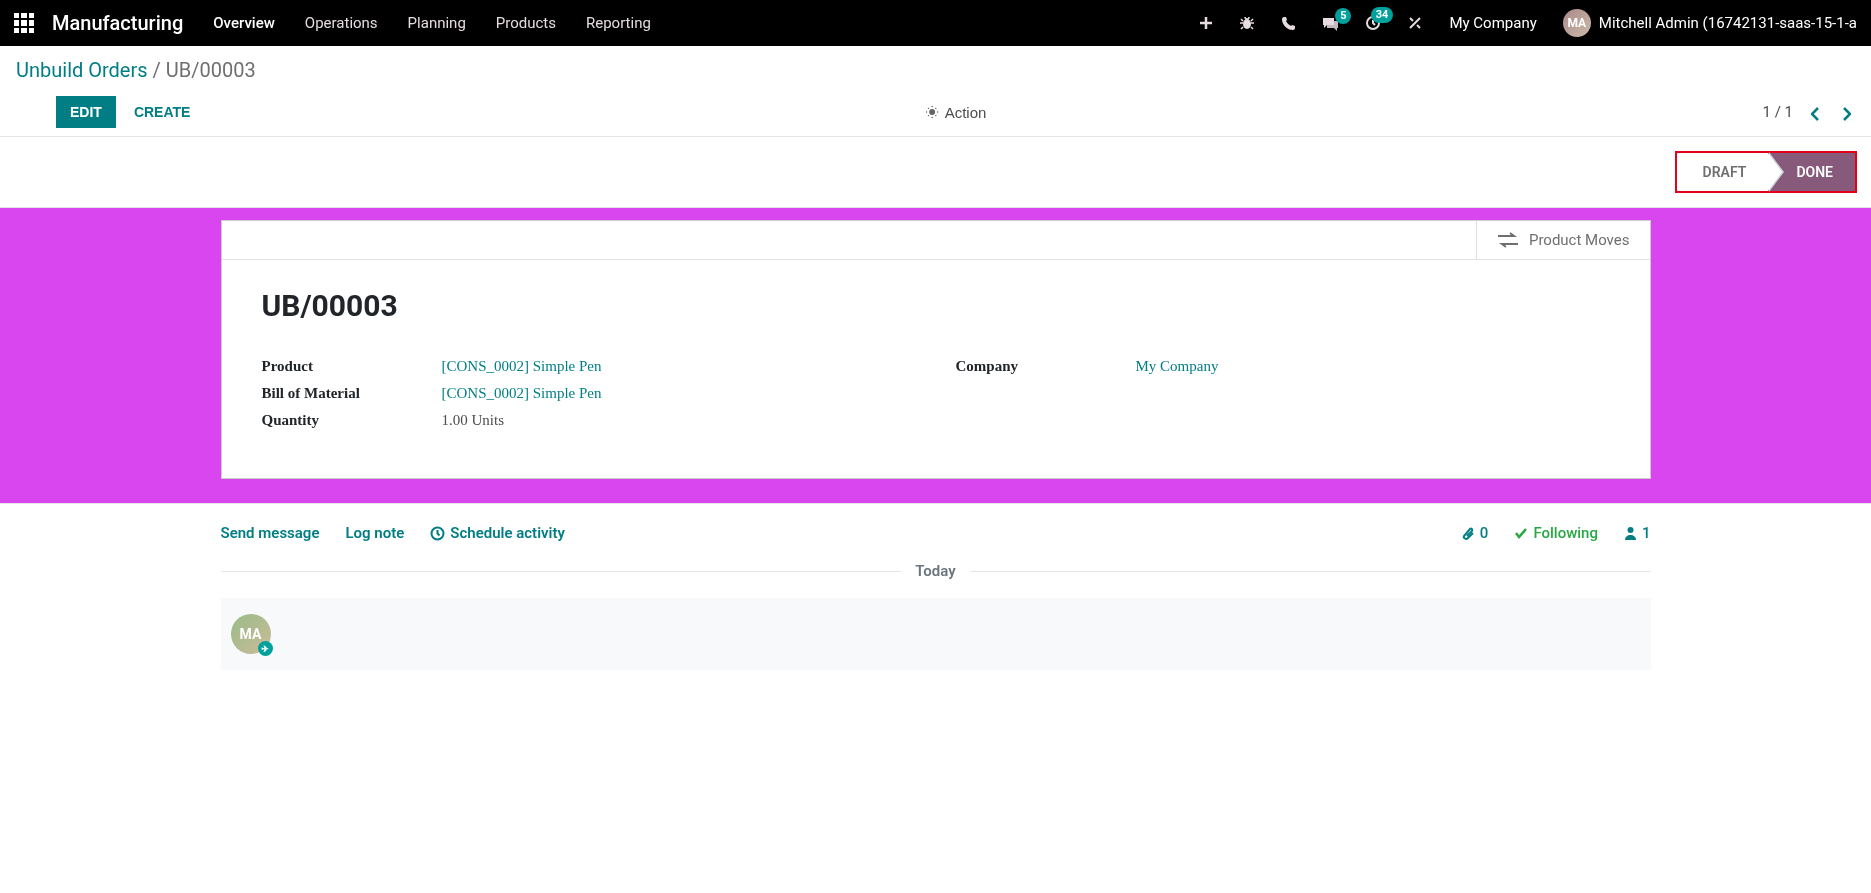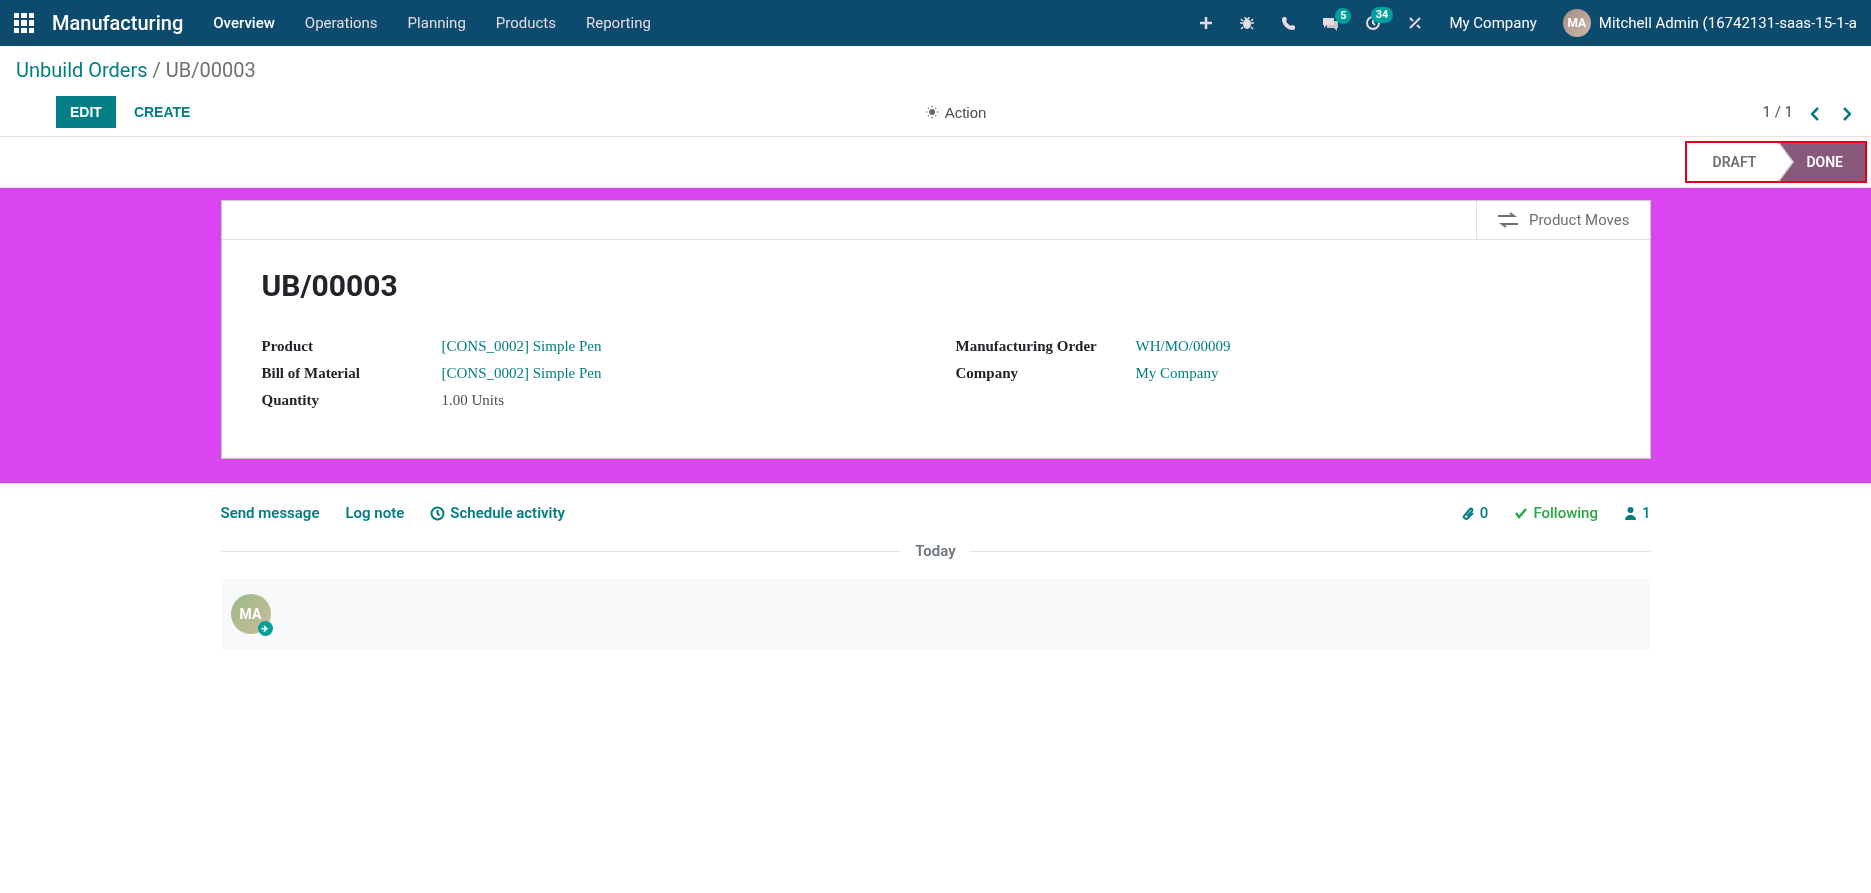--- a/index.html
+++ b/index.html
@@ -1,19 +1,19 @@
 <!DOCTYPE html>
 <html><head>
 <meta charset="utf-8">
 <style>
 * { box-sizing: border-box; margin: 0; padding: 0; }
 body { font-family: -apple-system, BlinkMacSystemFont, "Segoe UI", Roboto, "Helvetica Neue", Arial, sans-serif; font-size: 14px; color: #4c4c4c; background: #fff; }
 
 
-.navbar { background: #0c4a6e; color: #fff; height: 46px; display: flex; align-items: center; padding: 0 14px; overflow: hidden; white-space: nowrap; }
+.navbar { background: #000000; color: #fff; height: 46px; display: flex; align-items: center; padding: 0 14px; overflow: hidden; white-space: nowrap; }
 .navbar .apps-icon { width: 20px; height: 20px; display: grid; grid-template-columns: repeat(3,1fr); grid-template-rows: repeat(3,1fr); gap: 2px; margin-right: 18px; cursor: pointer; }
 .navbar .apps-icon span { background: #fff; }
 .navbar .brand { font-size: 20px; font-weight: 500; margin-right: 30px; }
 .navbar .nav-menu { display: flex; gap: 30px; font-size: 15px; }
 .navbar .nav-menu .item { cursor: pointer; color: #e7dbe2; }
 .navbar .nav-menu .item.active { color: #fff; font-weight: 500; }
 .navbar .spacer { flex: 1; }
 .navbar .sysicons { display: flex; align-items: center; gap: 26px; margin-right: 26px; }
 .navbar .sysicons .sysicon { position: relative; cursor: pointer; color: #e7dbe2; display:flex; align-items:center; }
 .navbar .sysicons .badge { position: absolute; top: -8px; right: -12px; background: #00a09d; color: #fff; border-radius: 9px; font-size: 11px; font-weight: 700; padding: 1px 5px; line-height: 14px; }
@@ -28,21 +28,21 @@
 .breadcrumb .root { color: #017e84; cursor: pointer; }
 .toolbar { display: flex; align-items: center; height: 40px; position:relative;margin-left:40px; }
 .toolbar .btn-edit { background: #017e84; color: #fff; border: none; padding: 8px 14px; font-size: 14px; font-weight: 600; cursor: pointer; }
 .toolbar .btn-create { color: #017e84; background: none; border: none; padding: 8px 14px; font-size: 14px; font-weight: 600; cursor: pointer; margin-left: 4px; }
 .toolbar .action-wrap { position:absolute; left:50%; transform:translateX(-50%); }
 .toolbar .btn-action { color: #4c4c4c; background: none; border: none; font-size: 15px; cursor: pointer; display:flex; align-items:center; gap:6px; }
 .toolbar .pager { margin-left: auto; display: flex; align-items: center; gap: 14px; color: #4c4c4c; font-size: 15px; }
 .toolbar .pager .arrow { color: #017e84; cursor: pointer; font-size: 18px; padding: 0 4px; }
 
 
-.statusbar-wrap { border-top: 1px solid #e5e5e5; border-bottom: 1px solid #dee2e6; background:#fff; margin-top:4px; display:flex; justify-content:flex-end; padding:4px; }
+.statusbar-wrap { border-top: 1px solid #e5e5e5; border-bottom: 1px solid #dee2e6; background:#fff; margin-top:4px; display:flex; justify-content:flex-end; padding:14px; }
 .statusbar { display: flex; border: 2px solid #e2001a; }
 .statusbar .stage { height: 38px; display: flex; align-items: center; padding: 0 22px 0 26px; font-size: 14px; font-weight: 600; position: relative; cursor:pointer; }
 .statusbar .stage.draft { background: #fff; color: #6f6f6f; }
 .statusbar .stage.draft::after { content: ""; position: absolute; right: -14px; top: 0; width: 0; height: 0; border-top: 19px solid transparent; border-bottom: 19px solid transparent; border-left: 14px solid #fff; z-index: 2; }
 .statusbar .stage.draft::before { content: ""; position: absolute; right: -16px; top: -1px; width: 0; height: 0; border-top: 20px solid transparent; border-bottom: 20px solid transparent; border-left: 15px solid #ced4da; z-index: 1; }
 .statusbar .stage.done { background: #875a7b; color: #fff; padding-left: 28px; }
 
 
 .form-area { background: #d946ef; padding: 12px 0 24px; border-bottom: 1px solid #e5e5e5; }
 .form-sheet { background: #fff; border: 1px solid #ccc; max-width: 1430px; margin: 0 auto; }
@@ -210,24 +210,20 @@
           </div>
           <div class="field">
             <label>Quantity</label>
             <span class="value">
               <span>1.00</span> <span>Units</span>
             </span>
           </div>
         </div>
         <div class="col">
           <div class="field">
-            <label>Manufacturing Order</label>
-            <span class="value link">WH/MO/00009</span>
-          </div>
-          <div class="field">
             <label>Company</label>
             <span class="value link">My Company</span>
           </div>
         </div>
       </div>
     </div>
   </div>
 </div>
 
 <div class="chatter">

